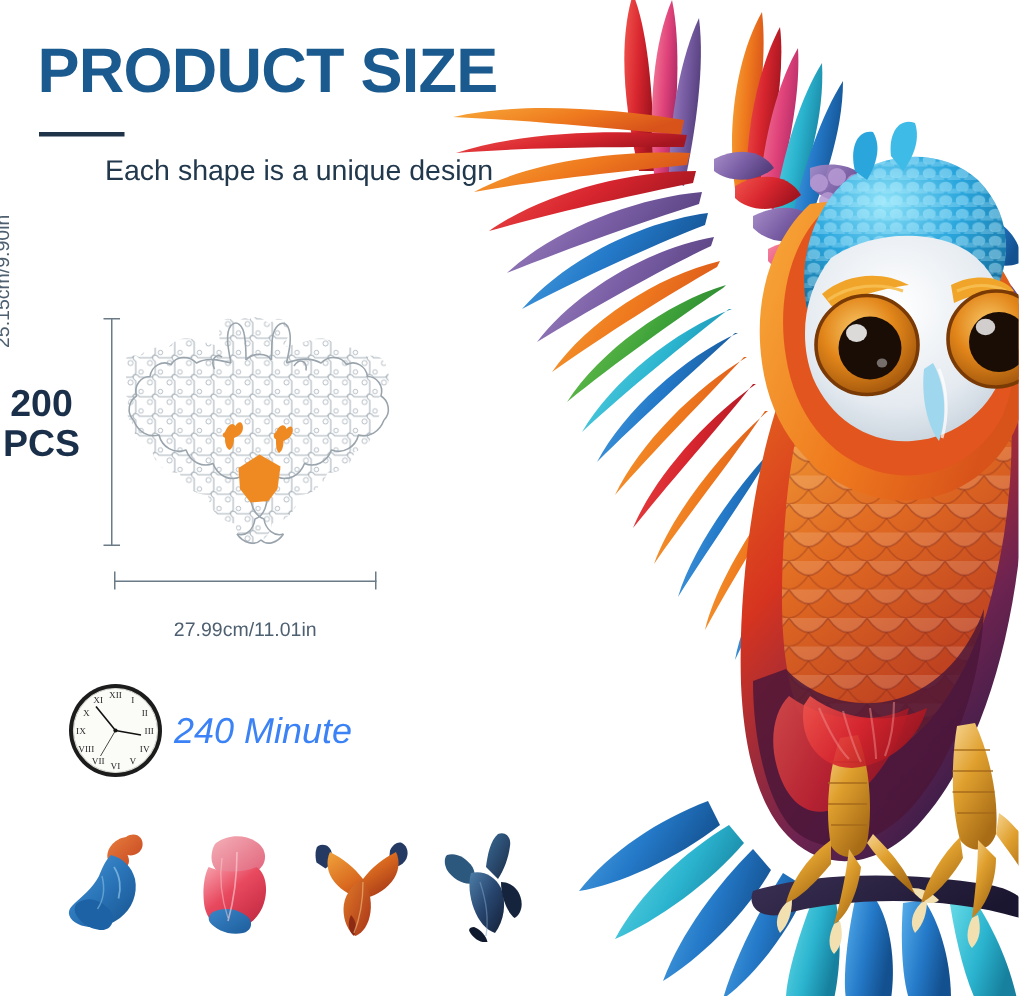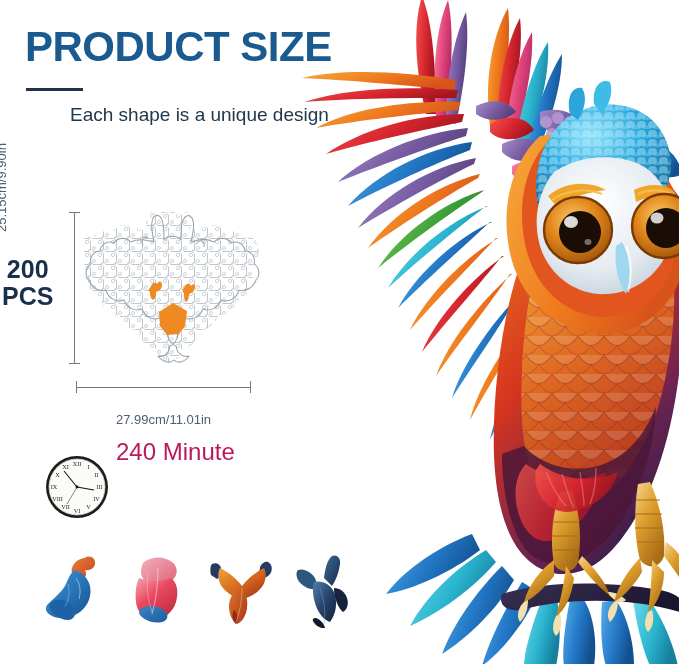--- a/index.html
+++ b/index.html
@@ -52,22 +52,22 @@
     position: absolute; left: 76px; top: 394px; width: 175px; text-align: center;
     font-size: 13px; color: #4e6070; z-index: 6; white-space: nowrap; margin-top: 18px;
   }
 
   
   .puzzle-outline { position: absolute; left: 84px; top: 206px; width: 180px; height: 165px; z-index: 5; }
 
   
   .clock { position: absolute; left: 44px; top: 454px; width: 66px; height: 66px; z-index: 6; }
   .time-big {
-    position: absolute; left: 116px; top: 438px;
-    font-size: 24px; font-weight: 400; color: #be185d; z-index: 6; white-space: nowrap;
+    position: absolute; left: 116px; top: 474px;
+    font-size: 24px; font-weight: 400; color: #3b82f6; z-index: 6; white-space: nowrap; font-style: italic;
   }
   .time-sub {
     position: absolute; left: 116px; top: 495px;
     font-size: 19px; color: #22384c; z-index: 6; white-space: nowrap;
   }
 
   
   .samples { position: absolute; left: 40px; top: 548px; width: 320px; height: 80px; z-index: 6; }
   .sample { position: absolute; top: 0; width: 72px; height: 80px; }
 

